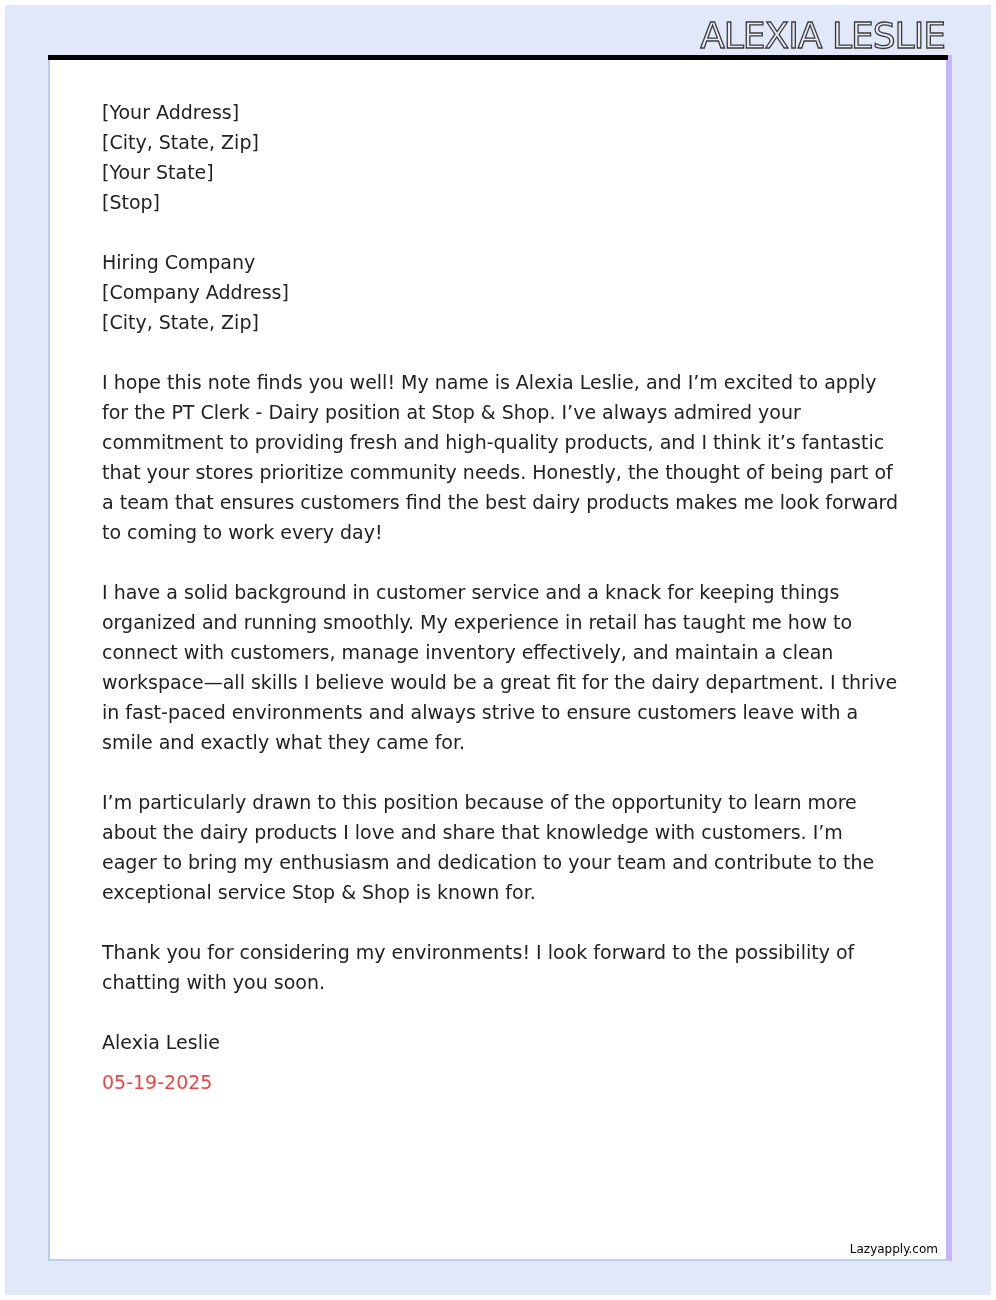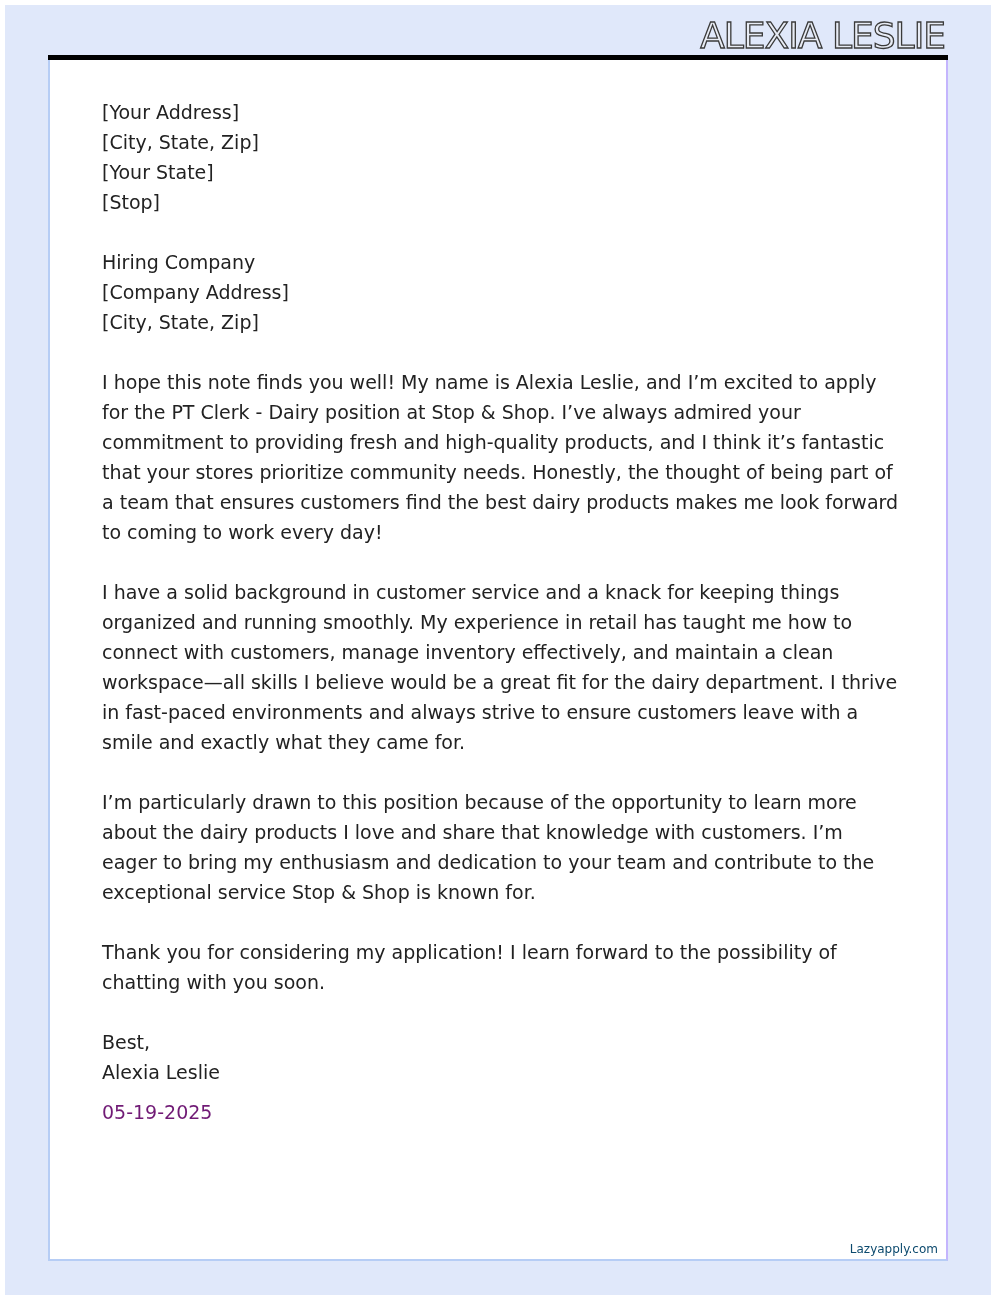--- a/index.html
+++ b/index.html
@@ -21,38 +21,38 @@
       color: #e8ecf5;
       -webkit-text-stroke: 1.3px #3a3a3a;
       line-height: 44px;
       white-space: nowrap;
     }
     .card {
       position: absolute; left: 48px; top: 55px;
       width: 896px; height: 1204px;
       background: #ffffff;
       border-left: 2px solid #b6cdf5;
-      border-right: 2px solid #c4b5fd;
+      border-right: 6px solid #c4b5fd;
       border-bottom: 2px solid #b6cdf5;
     }
     .top-bar {
       position: absolute; left: 48px; top: 55px;
       width: 900px; height: 5px;
       background: #000000;
     }
     .letter {
       position: absolute; left: 52px; top: 42px; width: 800px;
       font-size: 19px; line-height: 30px; color: #222222;
     }
     .letter p { margin: 0 0 30px 0; }
     .line { display: block; }
-    .date-line { color: #701a75; margin-top: 10px; display: block; }
+    .date-line { color: #ef4444; margin-top: 10px; display: block; }
     .footer-brand {
       position: absolute; right: 8px; bottom: 3px;
-      font-size: 12px; color: #0c4a6e;
+      font-size: 12px; color: #000000;
     }
   </style>
 </head>
 <body>
 
 <div class="frame"></div>
 <div class="name-header">ALEXIA LESLIE</div>
 
 <div class="card">
   <div class="letter">
@@ -63,22 +63,21 @@
       <span class="line">[Stop]</span>
     </p>
     <p>
       <span class="line">Hiring Company</span>
       <span class="line">[Company Address]</span>
       <span class="line">[City, State, Zip]</span>
     </p>
     <p>I hope this note finds you well! My name is Alexia Leslie, and I’m excited to apply for the PT Clerk - Dairy position at Stop &amp; Shop. I’ve always admired your commitment to providing fresh and high-quality products, and I think it’s fantastic that your stores prioritize community needs. Honestly, the thought of being part of a team that ensures customers find the best dairy products makes me look forward to coming to work every day!</p>
     <p>I have a solid background in customer service and a knack for keeping things organized and running smoothly. My experience in retail has taught me how to connect with customers, manage inventory effectively, and maintain a clean workspace—all skills I believe would be a great fit for the dairy department. I thrive in fast-paced environments and always strive to ensure customers leave with a smile and exactly what they came for.</p>
     <p>I’m particularly drawn to this position because of the opportunity to learn more about the dairy products I love and share that knowledge with customers. I’m eager to bring my enthusiasm and dedication to your team and contribute to the exceptional service Stop &amp; Shop is known for.</p>
-    <p>Thank you for considering my application! I learn forward to the possibility of chatting with you soon.</p>
+    <p>Thank you for considering my environments! I look forward to the possibility of chatting with you soon.</p>
     <div>
-      <span class="line">Best,</span>
       <span class="line">Alexia Leslie</span>
       <span class="date-line">05-19-2025</span>
     </div>
   </div>
   <div class="footer-brand">Lazyapply.com</div>
 </div>
 <div class="top-bar"></div>
 
 </body></html>

